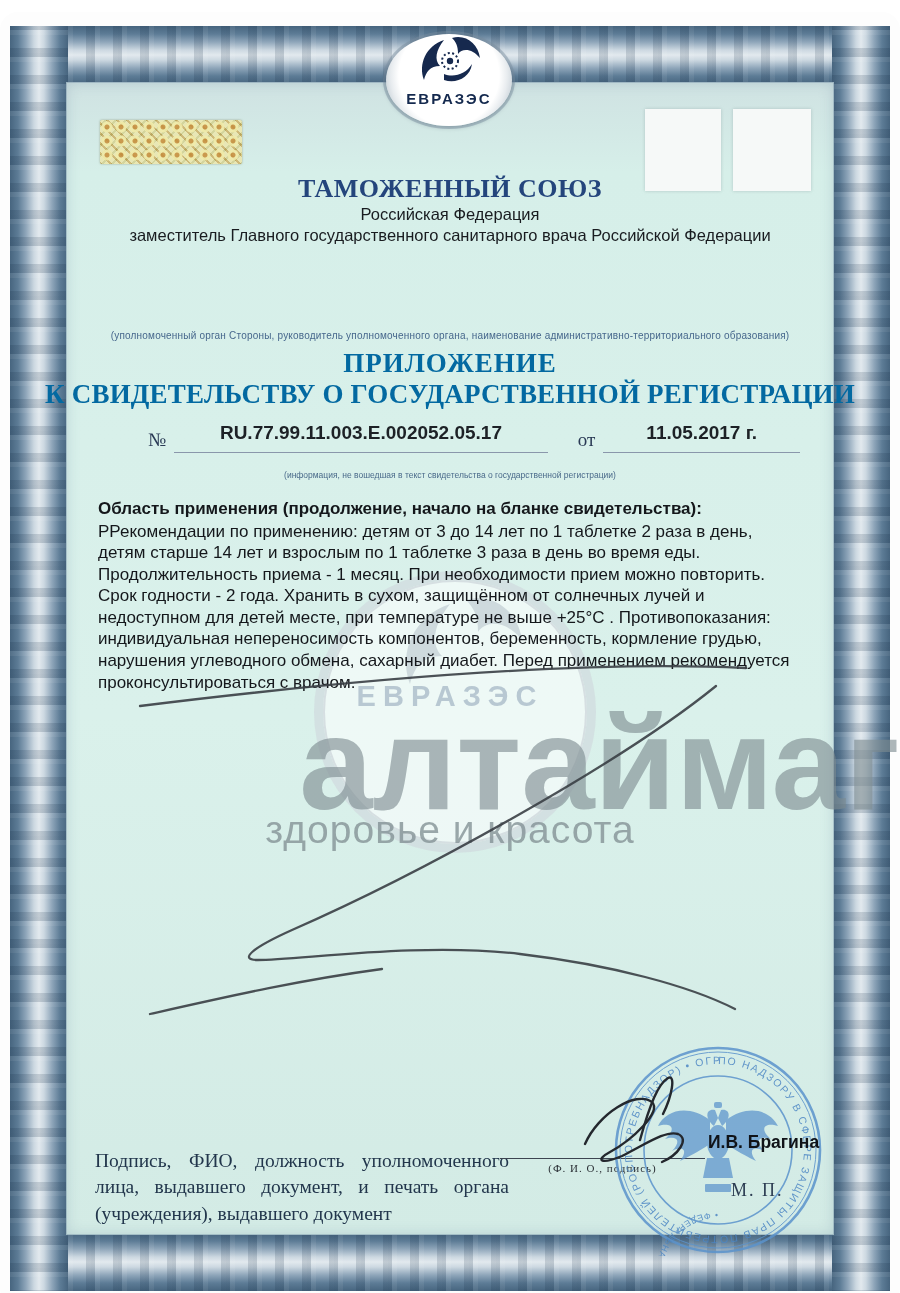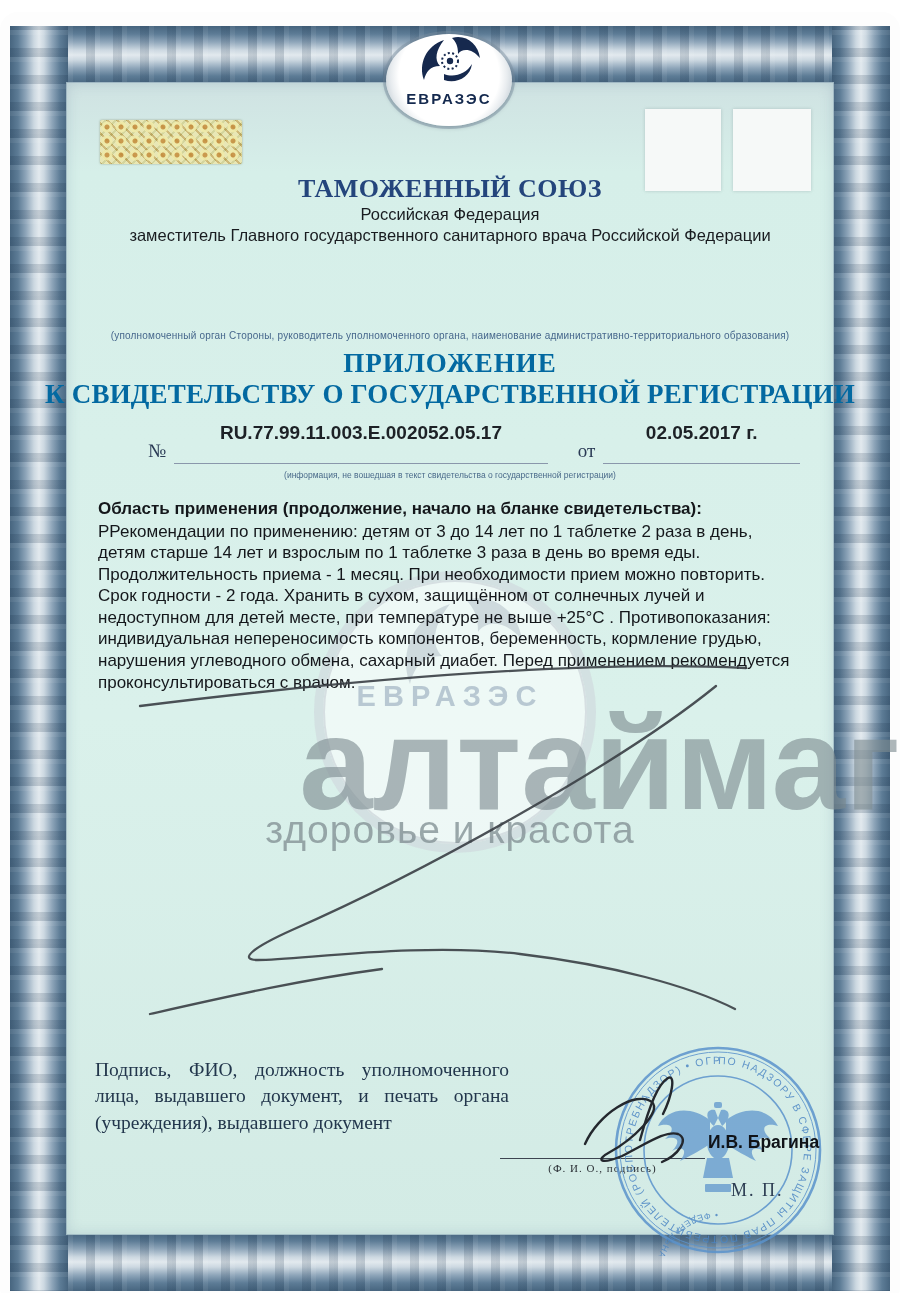--- a/index.html
+++ b/index.html
@@ -41,37 +41,37 @@
   .caption{position:absolute;left:0;right:0;top:318px;z-index:5;text-align:center;
     font-size:10px;color:#46678c;letter-spacing:.2px;}
   .title{position:absolute;left:0;right:0;top:336px;z-index:5;text-align:center;
     font-family:"Liberation Serif",serif;font-weight:bold;color:#0369a1;line-height:1.15;}
   .title .t1{font-size:27px;letter-spacing:1px;}
   .title .t2{font-size:27px;letter-spacing:.2px;}
   
   .numrow{position:absolute;left:120px;right:100px;top:410px;z-index:5;display:flex;align-items:flex-end;
     font-size:18px;color:#1d2126;}
   .numrow .lbl{font-family:"Liberation Serif",serif;font-size:19px;color:#2a3a55;padding:0 8px 2px 30px;}
-  .numrow .ruled{border-bottom:1px solid #8a97ab;text-align:center;padding-bottom:19px;font-weight:bold;font-size:19px;}
+  .numrow .ruled{border-bottom:1px solid #8a97ab;text-align:center;padding-bottom:8px;font-weight:bold;font-size:19px;}
   .numrow .r1{flex:1.9;} .numrow .r2{flex:1;}
   .subcaption{position:absolute;left:0;right:0;top:458px;z-index:5;text-align:center;font-size:8.5px;color:#4a6a8a;}
   
   .body{position:absolute;left:98px;width:706px;top:486px;z-index:5;color:#14171b;font-size:17px;line-height:1.27;}
   .body .bh{font-weight:bold;margin-bottom:1px;}
   
   .wm-circle{position:absolute;left:323px;top:568px;width:264px;height:264px;z-index:3;border-radius:50%;
     background:rgba(255,255,255,.55);box-shadow:0 0 0 9px rgba(205,212,218,.55),inset 0 0 0 2px rgba(190,198,205,.5);}
   .wm-org{position:absolute;left:0;right:0;top:668px;z-index:3;text-align:center;font-weight:bold;
     font-size:29px;letter-spacing:7px;color:rgba(140,160,180,.55);}
   .wm-brand{position:absolute;left:0;right:0;top:676px;z-index:4;text-align:right;white-space:nowrap;
     font-weight:bold;font-size:132px;letter-spacing:0;color:rgba(125,138,143,.62);}
   .wm-tagline{position:absolute;left:0;right:0;top:796px;z-index:4;text-align:center;
     font-size:39px;letter-spacing:1px;color:rgba(130,143,148,.78);}
   
-  .foot-left{position:absolute;left:95px;top:1045px;width:414px;z-index:5;
+  .foot-left{position:absolute;left:95px;top:1136px;width:414px;z-index:5;
     font-family:"Liberation Serif",serif;font-size:19.5px;line-height:1.35;color:#22364c;text-align:justify;}
   .sigline{position:absolute;left:500px;top:1146px;width:205px;border-bottom:1px solid #3c4450;z-index:5;}
   .sigcap{position:absolute;left:500px;top:1150px;width:205px;z-index:6;text-align:center;
     font-family:"Liberation Serif",serif;font-size:11px;color:#2a2f35;letter-spacing:1px;}
   .official{position:absolute;left:708px;top:1120px;z-index:7;font-size:17.5px;font-weight:bold;color:#101318;}
   .mp{position:absolute;left:731px;top:1168px;z-index:7;font-family:"Liberation Serif",serif;font-size:18px;color:#2c3c52;letter-spacing:2px;}
   .printnote{position:absolute;right:14px;bottom:2px;z-index:8;font-size:9px;color:#98a0b2;}
   
   .overlay{position:absolute;left:0;top:0;z-index:6;pointer-events:none;}
   .stampwrap{position:absolute;left:612px;top:1032px;z-index:6;opacity:.85;}
@@ -113,21 +113,21 @@
 
   <div class="title">
     <div class="t1">ПРИЛОЖЕНИЕ</div>
     <div class="t2">К СВИДЕТЕЛЬСТВУ О ГОСУДАРСТВЕННОЙ РЕГИСТРАЦИИ</div>
   </div>
 
   <div class="numrow">
     <span class="lbl" style="padding-left:28px">№</span>
     <span class="ruled r1">RU.77.99.11.003.Е.002052.05.17</span>
     <span class="lbl">от</span>
-    <span class="ruled r2">02.05.2017 г.</span>
+    <span class="ruled r2">11.05.2017 г.</span>
   </div>
   <div class="subcaption">(информация, не вошедшая в текст свидетельства о государственной регистрации)</div>
 
   <div class="wm-circle"></div>
   <svg class="overlay" width="900" height="1293" style="z-index:3">
     <g fill="rgba(145,160,175,.35)" transform="translate(390,580) scale(2.0)">
       <path d="M10,46 C4,30 12,12 30,6 C22,16 20,26 26,32 C16,32 12,38 10,46 Z"></path>
       <path d="M38,4 C52,0 64,10 66,24 C58,14 48,14 44,20 C44,12 42,8 38,4 Z"></path>
     </g>
   </svg>

